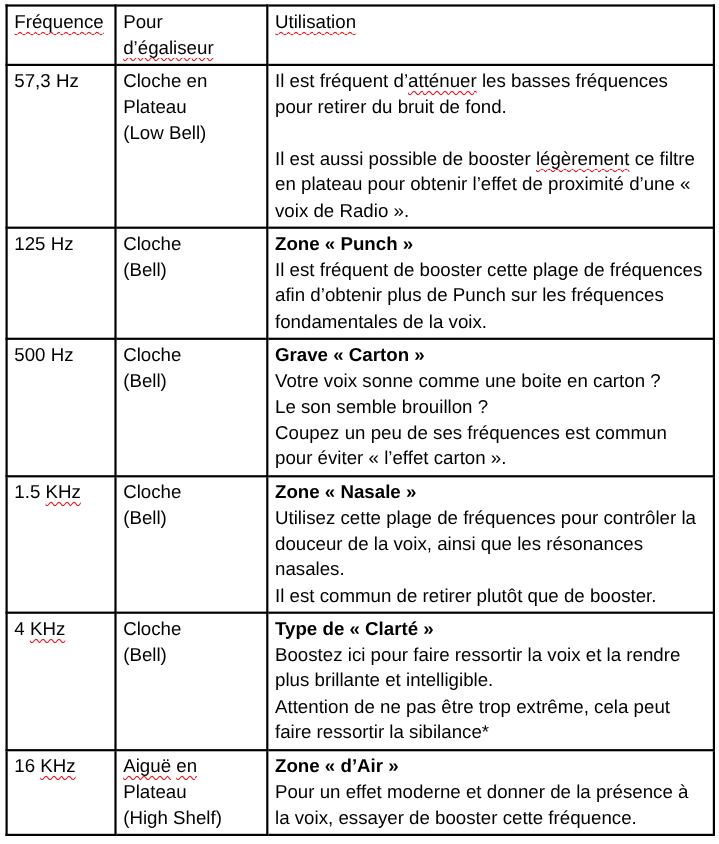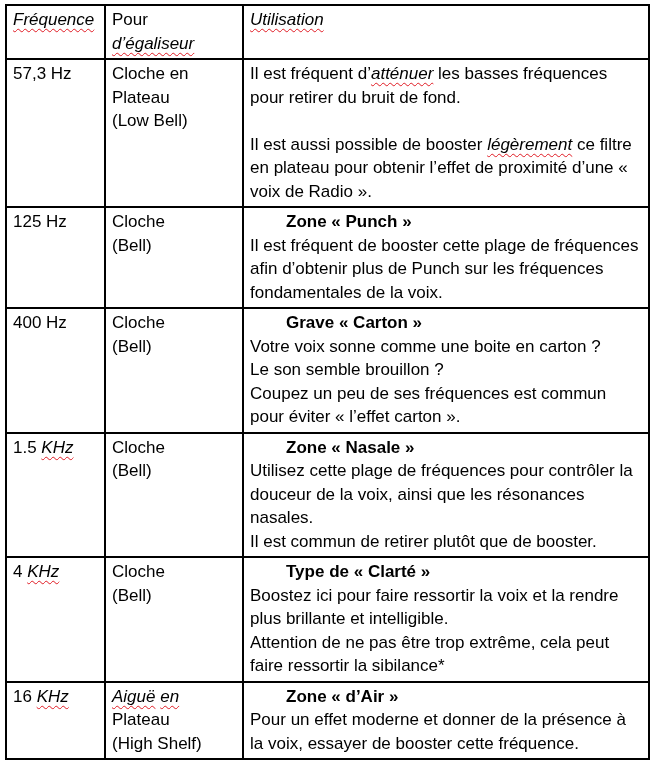--- a/index.html
+++ b/index.html
@@ -28,29 +28,28 @@
   th,td{
     border:2px solid var(--border);
     vertical-align:top;
     text-align:left;
     padding:2px 6px 3px 6px;
     font-size:17px;
     line-height:23.5px;
     font-weight:normal;
   }
   .para{min-height:23.5px;}
-  .para.bold{font-weight:bold;margin-left:36px;}
+  .para.bold{font-weight:bold;}
   .sq{
     text-decoration-line:underline;
     text-decoration-style:wavy;
     text-decoration-color:var(--squiggle);
     text-decoration-thickness:1px;
     text-underline-offset:3px;
     text-decoration-skip-ink:none;
-    font-style:italic;
   }
 </style>
 </head>
 <body>
 
 <table class="eq-table">
   <colgroup>
     <col class="col-frequency">
     <col class="col-type">
     <col class="col-usage">
@@ -93,21 +92,21 @@
           <div class="para"><span>Cloche</span></div>
           <div class="para"><span>(Bell)</span></div>
         </td>
         <td>
           <div class="para bold"><span>Zone « Punch »</span></div>
           <div class="para"><span>Il est fréquent de booster cette plage de fréquences afin d’obtenir plus de Punch sur les fréquences fondamentales de la voix.</span></div>
         </td>
       </tr>
       <tr>
         <td>
-          <div class="para"><span>400 Hz</span></div>
+          <div class="para"><span>500 Hz</span></div>
         </td>
         <td>
           <div class="para"><span>Cloche</span></div>
           <div class="para"><span>(Bell)</span></div>
         </td>
         <td>
           <div class="para bold"><span>Grave « Carton »</span></div>
           <div class="para"><span>Votre voix sonne comme une boite en carton ?</span></div>
           <div class="para"><span>Le son semble brouillon ?</span></div>
           <div class="para"><span>Coupez un peu de ses fréquences est commun pour éviter « l’effet carton ».</span></div>

